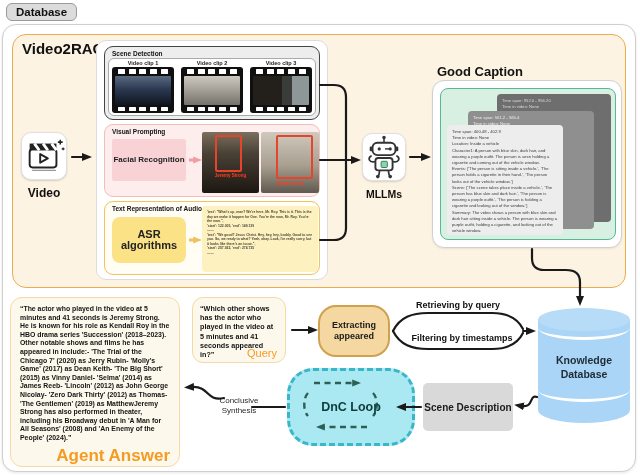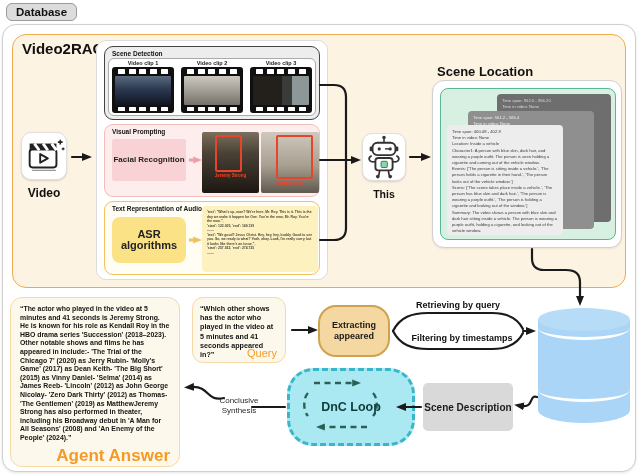--- a/index.html
+++ b/index.html
@@ -225,23 +225,23 @@
     <rect x="13" y="25" width="18" height="13" rx="3" fill="#fff" stroke="#333" stroke-width="2"></rect>
     <rect x="19" y="28.5" width="6.5" height="6.5" rx="1" fill="#8fd3ae" stroke="#2e7d5b" stroke-width="1"></rect>
     <path d="M12 29 C6 30 5 25 8.5 23" fill="none" stroke="#333" stroke-width="1.8" stroke-linecap="round"></path>
     <path d="M32 29 C38 30 39 25 35.5 23" fill="none" stroke="#333" stroke-width="1.8" stroke-linecap="round"></path>
     <line x1="17.5" y1="38" x2="16.5" y2="43.5" stroke="#333" stroke-width="1.8"></line>
     <line x1="26.5" y1="38" x2="27.5" y2="43.5" stroke="#333" stroke-width="1.8"></line>
     <circle cx="15.5" cy="44.5" r="1.9" fill="#333"></circle>
     <circle cx="28.5" cy="44.5" r="1.9" fill="#333"></circle>
   </svg>
 </div>
-<div class="abs mllms-label">This</div>
-
-<div class="abs sc-title">Scene Location</div>
+<div class="abs mllms-label">MLLMs</div>
+
+<div class="abs sc-title">Good Caption</div>
 <div class="abs sc-card"></div>
 <div class="abs sc-green"></div>
 <div class="abs cap cap-back pre">Time span: 952.0 - 956.20
 Time in video: None</div>
 <div class="abs cap cap-mid pre">Time span: 561.2 - 565.4
 Time in video: None</div>
 <div class="abs cap cap-front pre">Time span: 400.48 - 402.9
 Time in video: None
 Location: Inside a vehicle
 Character1: A person with blue skin, dark hair, and wearing a purple outfit. The person is seen holding a cigarette and coming out of the vehicle window.
@@ -261,20 +261,21 @@
 
 <div class="abs extract-box center">Extracting appeared</div>
 <div class="abs ret-label">Retrieving by query</div>
 <div class="abs fil-label">Filtering by timestamps</div>
 
 <div class="abs db">
   <div class="db-body"></div>
   <div class="db-top"></div>
   <div class="db-stripe" style="top:8px"></div>
   <div class="db-stripe" style="top:70px"></div>
+  <div class="db-label">Knowledge Database</div>
 </div>
 
 <div class="abs scene-desc center">Scene Description</div>
 
 <div class="abs dnc">
   <svg style="position:absolute;left:0;top:0" width="101" height="71" viewBox="0 0 101 71">
     <defs>
       <marker id="ah-teal" viewBox="0 0 10 8" refX="2" refY="4" markerWidth="9" markerHeight="7.2" orient="auto" markerUnits="userSpaceOnUse">
         <path d="M0,0 L10,4 L0,8 Z" fill="#2c5f58"></path>
       </marker>

